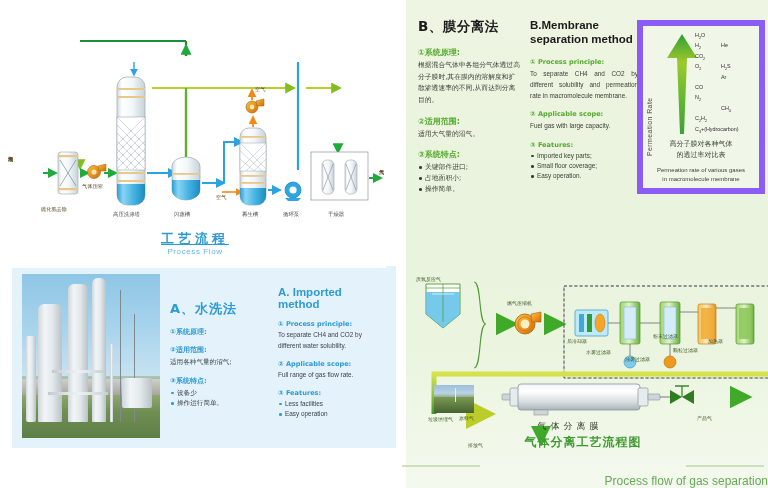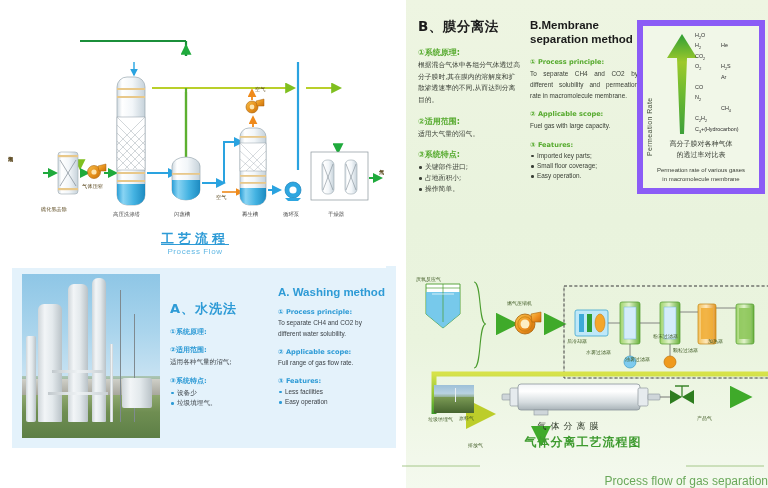--- a/index.html
+++ b/index.html
@@ -298,25 +298,25 @@
     <div class="twr" style="left:100px;top:104px;width:30px;height:30px;"></div>
   </div>
 
   <div class="wm-col-cn">
     <div class="wm-h-cn">A、水洗法</div>
     <div class="wm-sub">①系统原理:</div>
     <div class="wm-sub">②适用范围:</div>
     <div class="wm-body">适用各种气量的沼气;</div>
     <div class="wm-sub">③系统特点:</div>
     <div class="wm-li">设备少</div>
-    <div class="wm-li">垃圾填埋气。</div>
+    <div class="wm-li">操作运行简单。</div>
   </div>
 
   <div class="wm-col-en">
-    <div class="wm-h-en">A. Washing method</div>
+    <div class="wm-h-en">A. Imported method</div>
     <div class="wm-sub en">① Process principle:</div>
     <div class="wm-body en">To separate CH4 and CO2 by different water solubility.</div>
     <div class="wm-sub en">② Applicable scope:</div>
     <div class="wm-body en">Full range of gas flow rate.</div>
     <div class="wm-sub en">③ Features:</div>
     <div class="wm-li en">Less facilities</div>
     <div class="wm-li en">Easy operation</div>
   </div>
 
   <div class="mb-col-cn">

